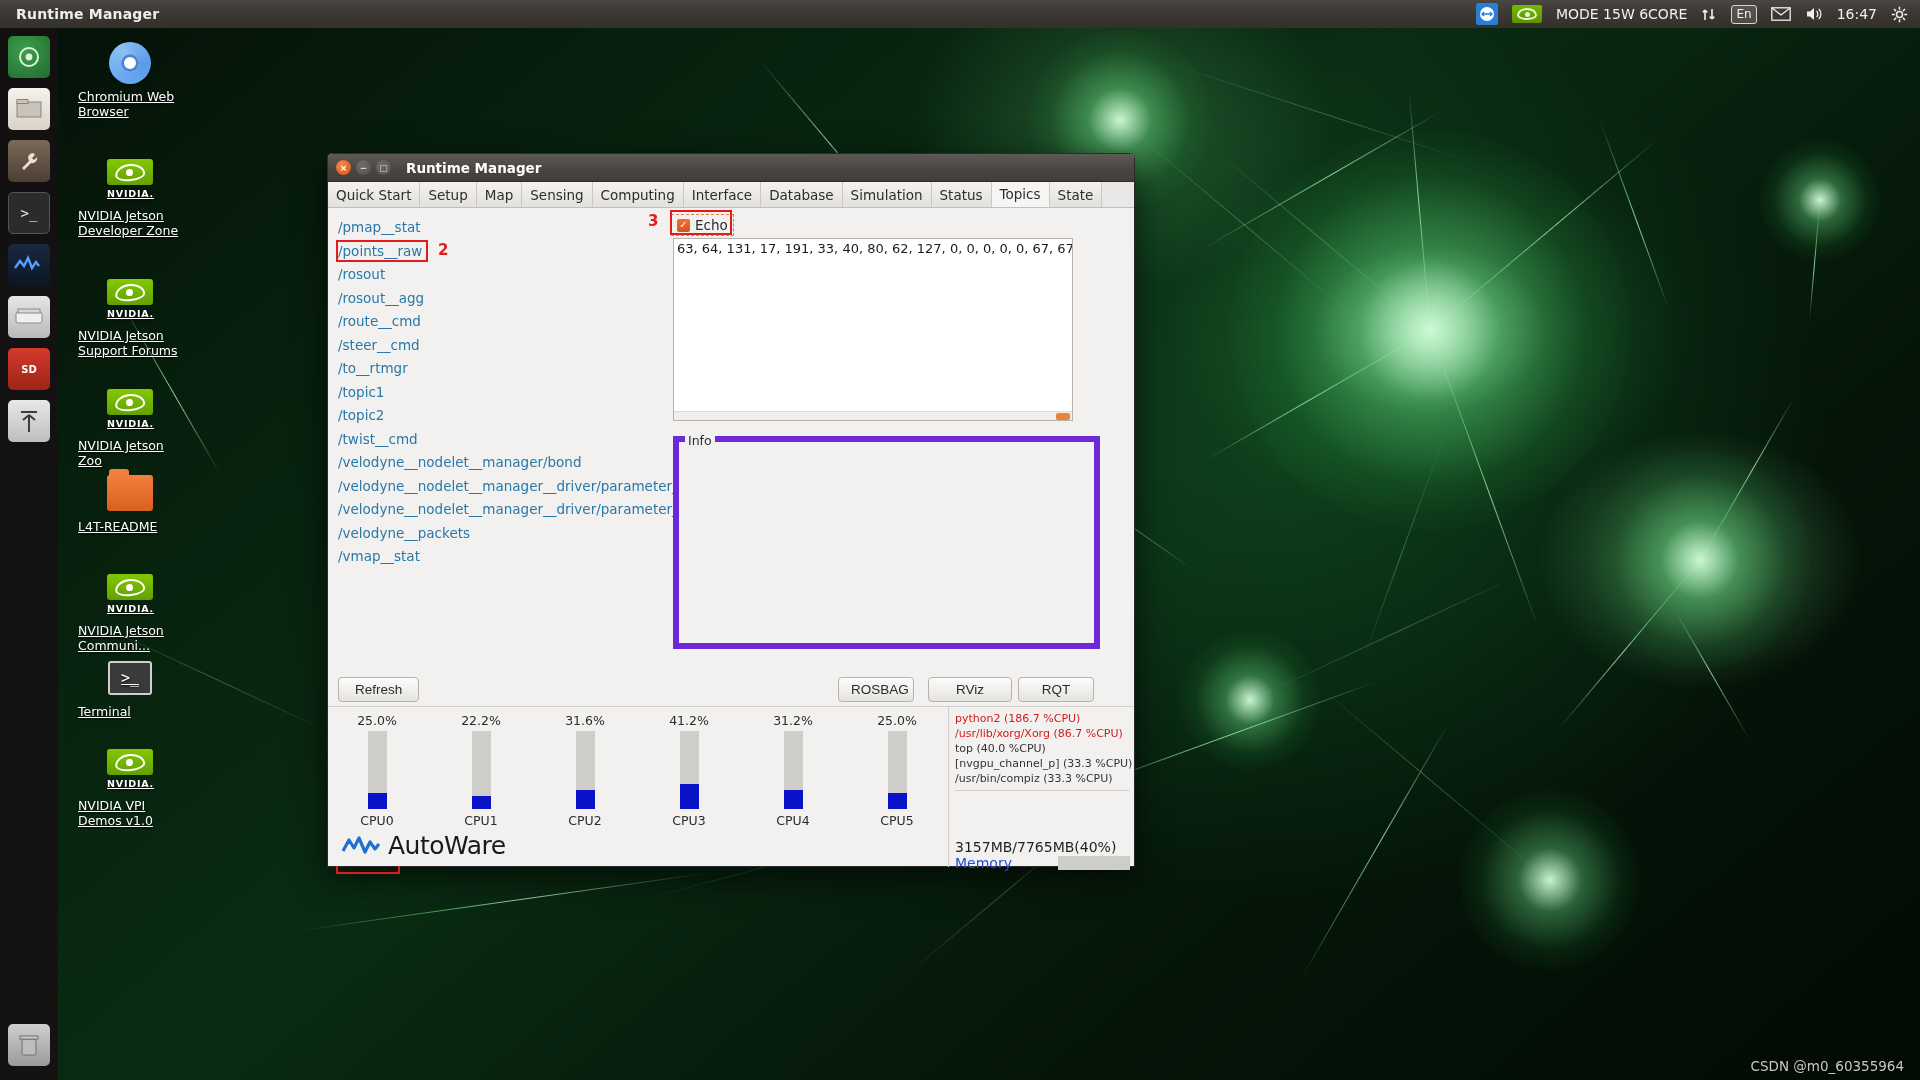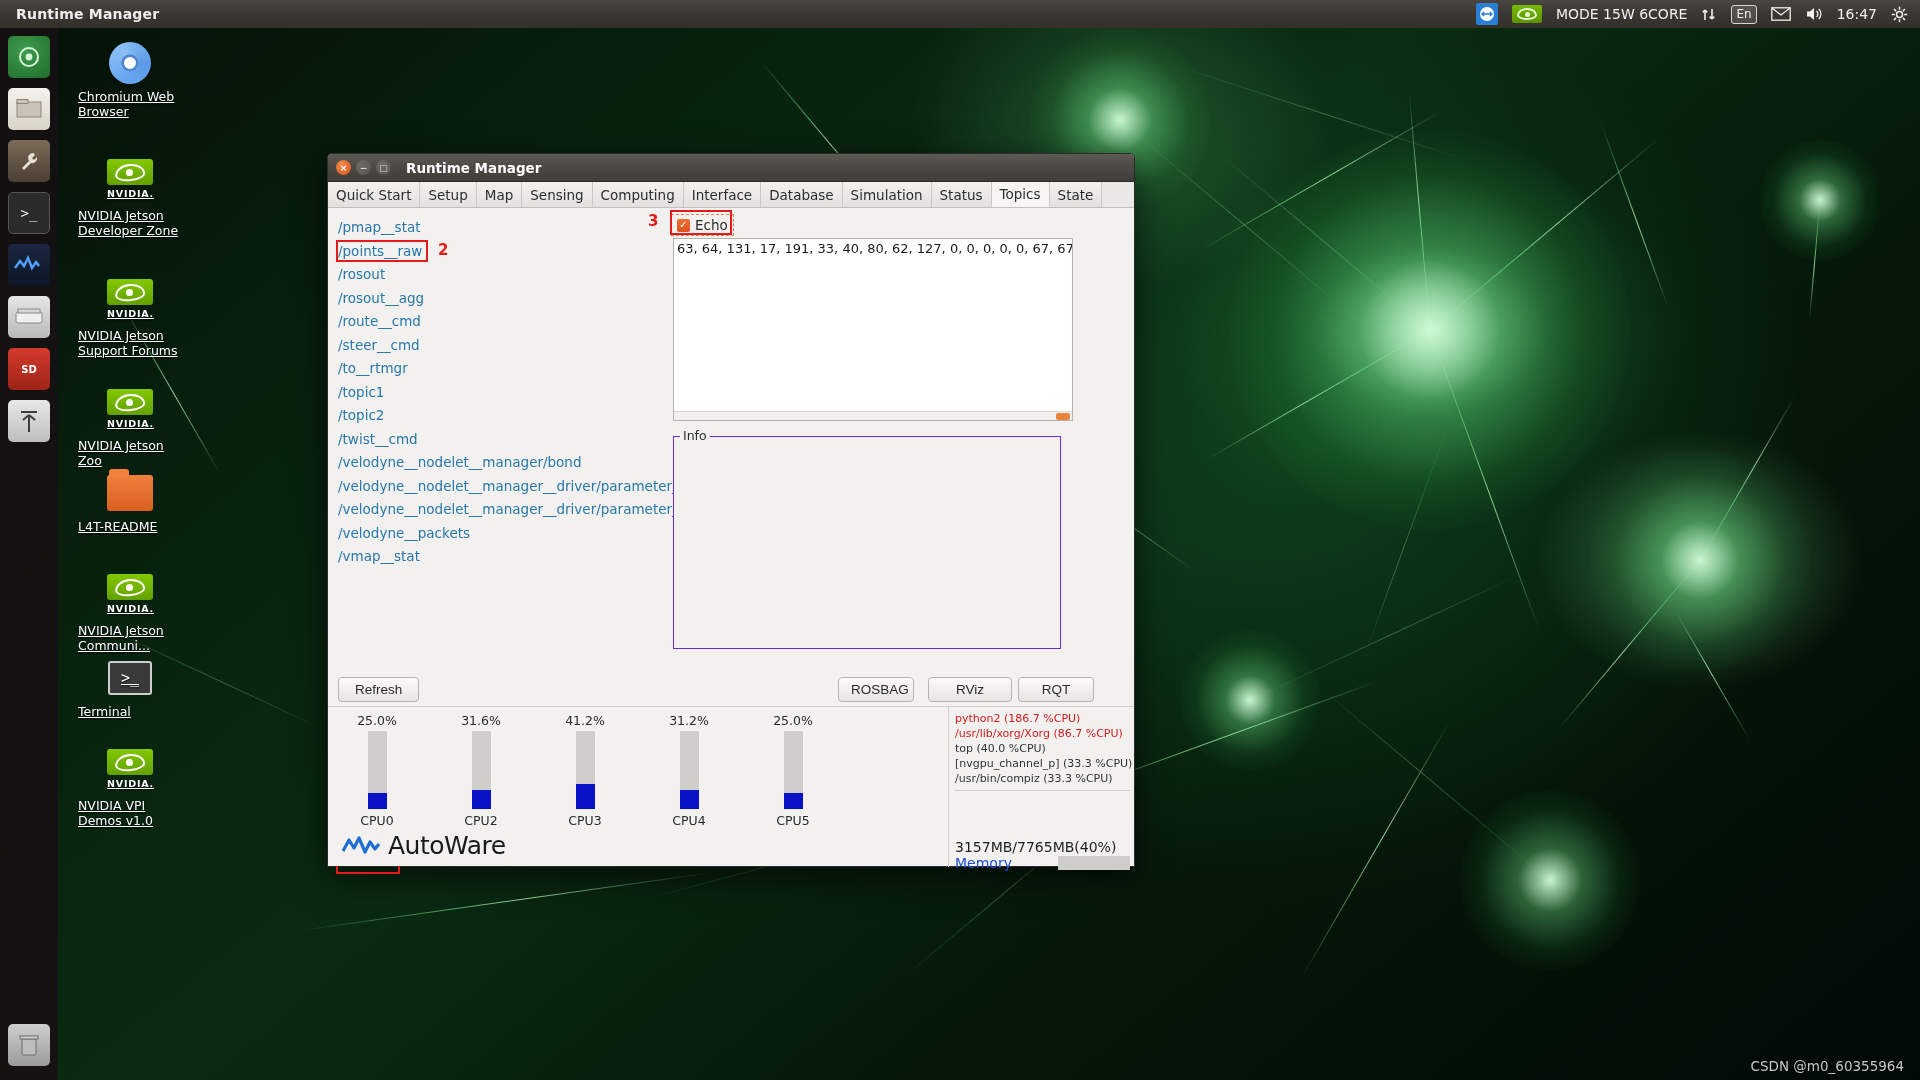--- a/index.html
+++ b/index.html
@@ -203,22 +203,22 @@
   #echo-hscroll {
     position: absolute; left: 0; bottom: 0; height: 9px; width: 100%;
     background: #f0efed; border-top: 1px solid #ddd9d5;
   }
   #echo-hscroll .thumb {
     position:absolute; right: 2px; top: 1px; width: 14px; height: 7px;
     background: #e8853c; border-radius: 2px;
   }
 
   #info-group {
-    margin-top: 15px; width: 388px; height: 213px;
-    border: 1px solid #6d28d9; position: relative;
+    margin-top: 15px; width: 427px; height: 213px;
+    border: 6px solid #6d28d9; position: relative;
     background: #f2f1f0;
   }
   #info-legend {
     position: absolute; top: -9px; left: 6px; background: #f2f1f0; padding: 0 3px;
     font-size: 12.5px; color: #2d2d2d;
   }
   .info-line { font-size: 13px; color: #1f1f1f; line-height: 18px; padding-left: 5px; white-space: nowrap; }
   .info-spacer { height: 12px; }
 
   
@@ -588,20 +588,27 @@
   <div id="footer">
     <div id="cpu-strip">
         <div class="cpu">
           <div class="pct">25.0%</div>
           <div class="bar">
             <div class="fill" style="height: 20%;"></div>
           </div>
           <div class="lbl">CPU0</div>
         </div>
         <div class="cpu">
+          <div class="pct">22.2%</div>
+          <div class="bar">
+            <div class="fill" style="height: 17%;"></div>
+          </div>
+          <div class="lbl">CPU1</div>
+        </div>
+        <div class="cpu">
           <div class="pct">31.6%</div>
           <div class="bar">
             <div class="fill" style="height: 25%;"></div>
           </div>
           <div class="lbl">CPU2</div>
         </div>
         <div class="cpu">
           <div class="pct">41.2%</div>
           <div class="bar">
             <div class="fill" style="height: 32%;"></div>

